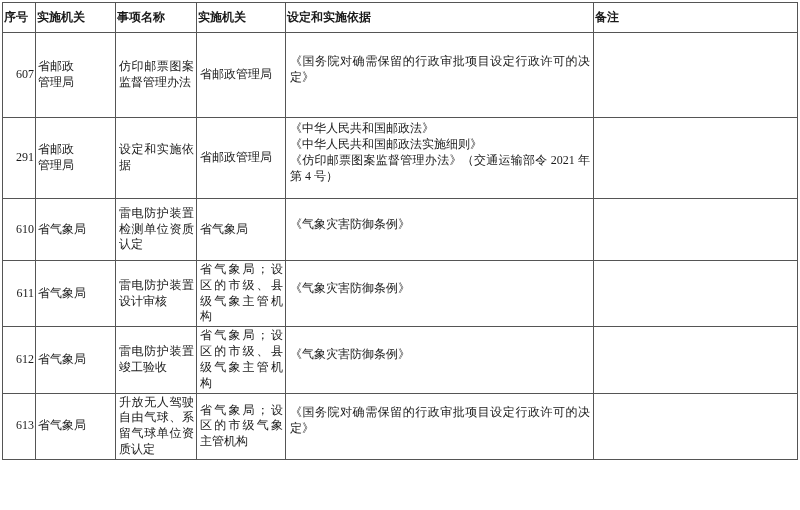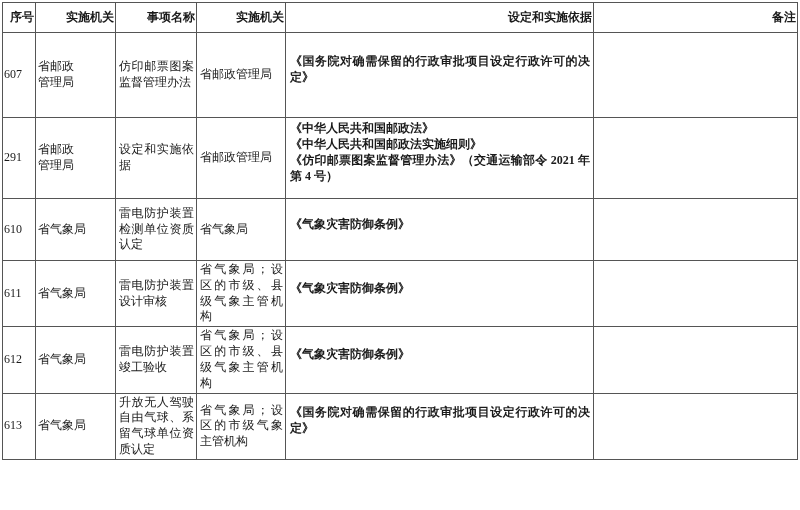--- a/index.html
+++ b/index.html
@@ -18,40 +18,39 @@
     line-height: 1.32;
   }
   table.approval-table th,
   table.approval-table td {
     border: 1px solid #555555;
     vertical-align: middle;
     overflow: hidden;
   }
   table.approval-table th {
     font-weight: bold;
-    text-align: right;
+    text-align: left;
     padding: 2px 1px;
     font-size: 12px;
   }
-  td.col-no { text-align: left; padding: 1px; }
+  td.col-no { text-align: right; padding: 1px; }
   td.col-dept {
     text-align: left;
     white-space: pre-line;
     padding: 1px 2px;
   }
   td.col-name, td.col-agency {
     text-align: justify;
     padding: 1px 2px 1px 3px;
     white-space: pre-line;
   }
   td.col-basis {
     text-align: justify;
     padding: 1px 3px 11px 4px;
     white-space: pre-line;
-    font-weight: bold;
   }
   td.col-note { padding: 1px 2px; }
 </style>
 </head>
 <body>
 
 <div class="doc-wrap">
   <table class="approval-table">
     <colgroup>
       <col id="col-0" style="width: 33px;">

